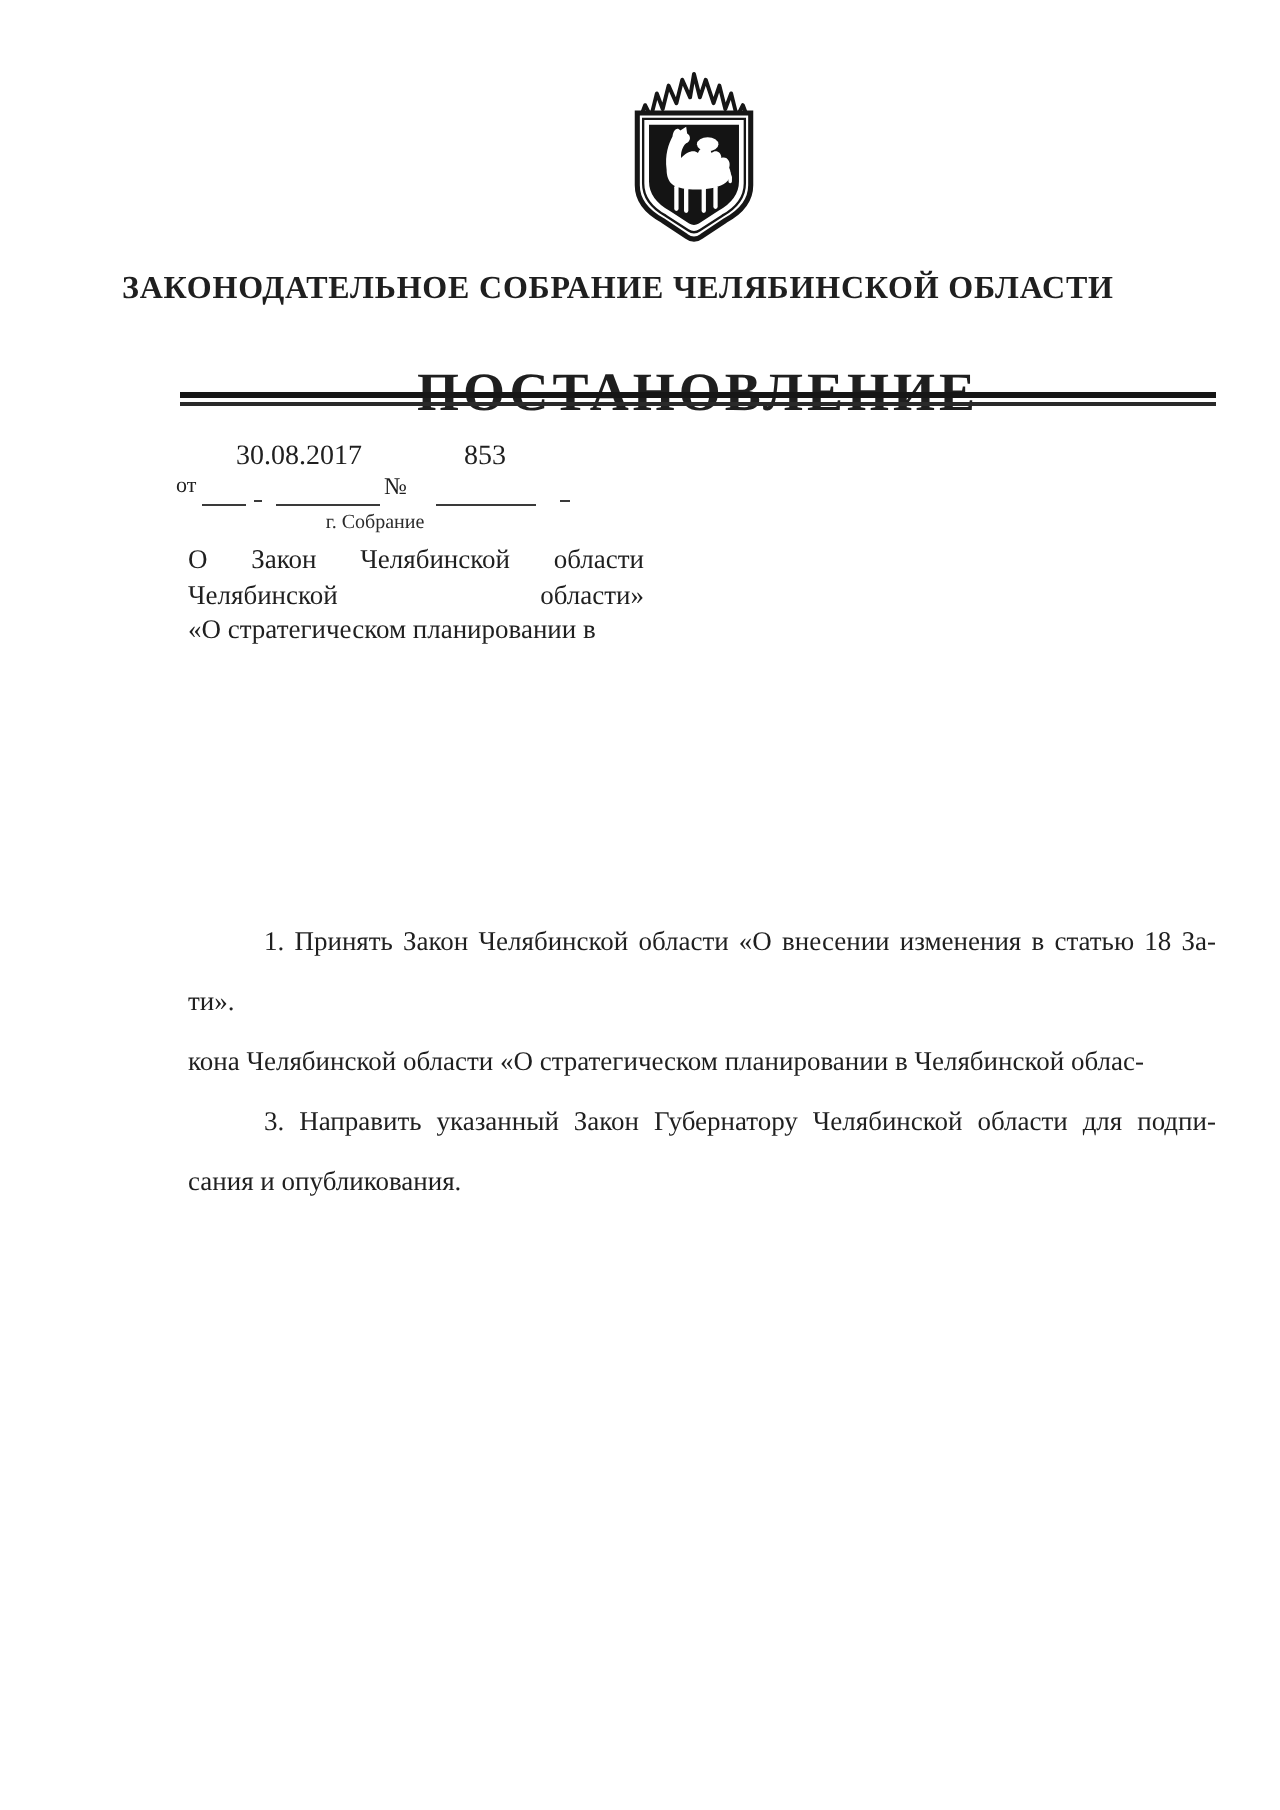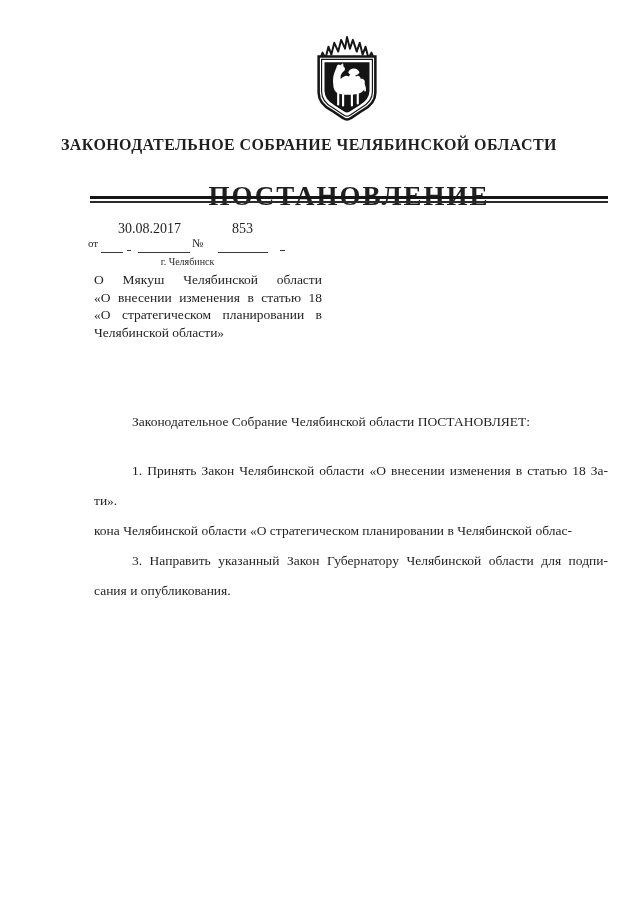--- a/index.html
+++ b/index.html
@@ -100,30 +100,28 @@
     <span class="dv">30.08.2017</span>
     <span class="fl">от</span>
     <span class="nl">№</span>
     <span class="nv">853</span>
     <span class="ul ul1"></span>
     <span class="ul ud1"></span>
     <span class="ul ul2"></span>
     <span class="ul ul3"></span>
     <span class="ul ud2"></span>
   </div>
-  <div class="city">г. Челябинск</div>
+  <div class="city">г. Собрание</div>
 
   <div class="subject">
-      <div class="line">О Мякуш Челябинской области</div>
-      <div class="line">«О внесении изменения в статью 18</div>
+      <div class="line">О Закон Челябинской области</div>
+      <div class="line">Челябинской области»</div>
       <div class="line">«О стратегическом планировании в</div>
-      <div class="line">Челябинской области»</div>
     </div>
 
-  <div class="resolves">Законодательное Собрание Челябинской области ПОСТАНОВЛЯЕТ:</div>
 
   <div class="body-text">
     <div class="para">
         <div class="line">1. Принять Закон Челябинской области «О внесении изменения в статью 18 За-</div>
         <div class="line">ти».</div>
         <div class="line">кона Челябинской области «О стратегическом планировании в Челябинской облас-</div>
       </div>
     <div class="para">
         <div class="line">3. Направить указанный Закон Губернатору Челябинской области для подпи-</div>
         <div class="line">сания и опубликования.</div>

